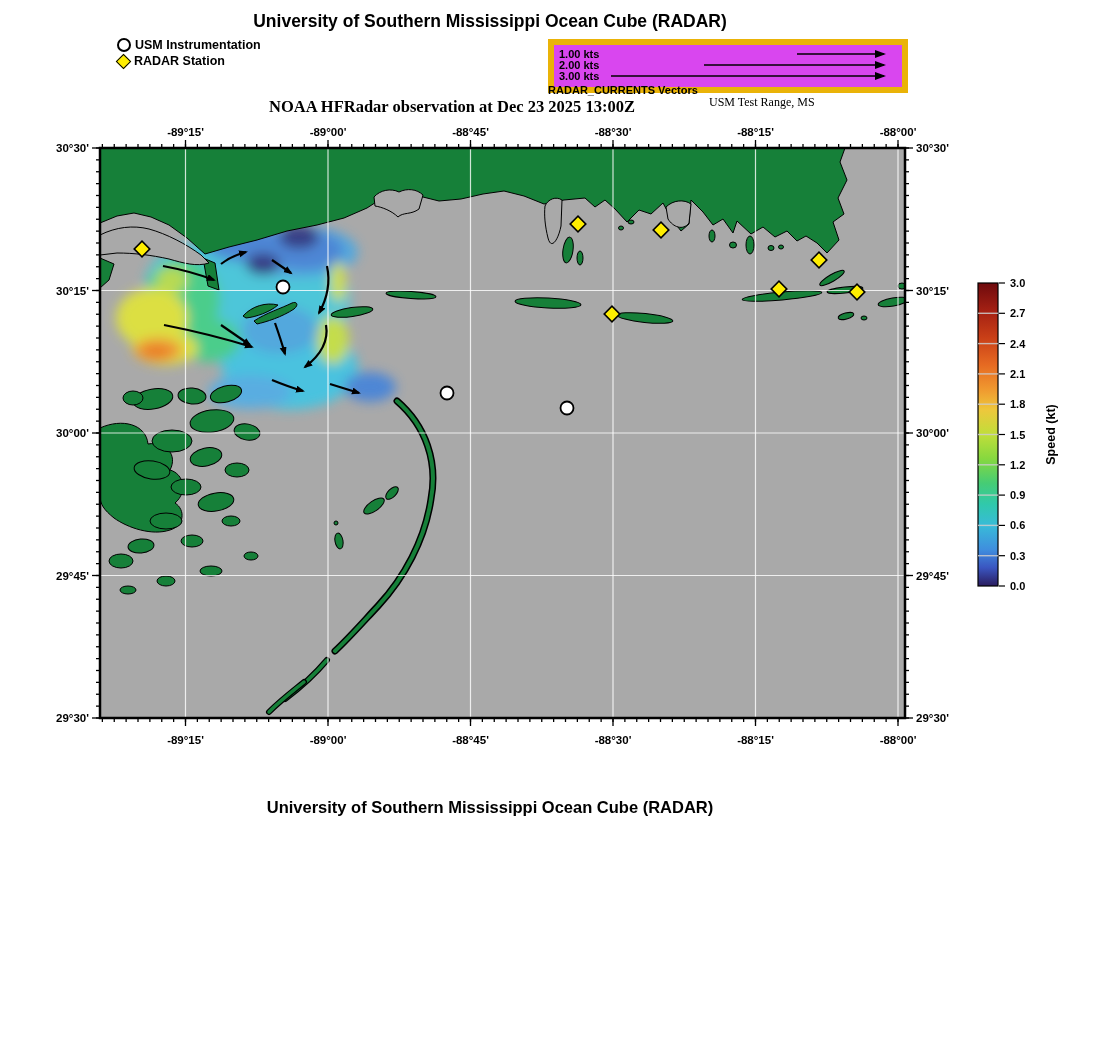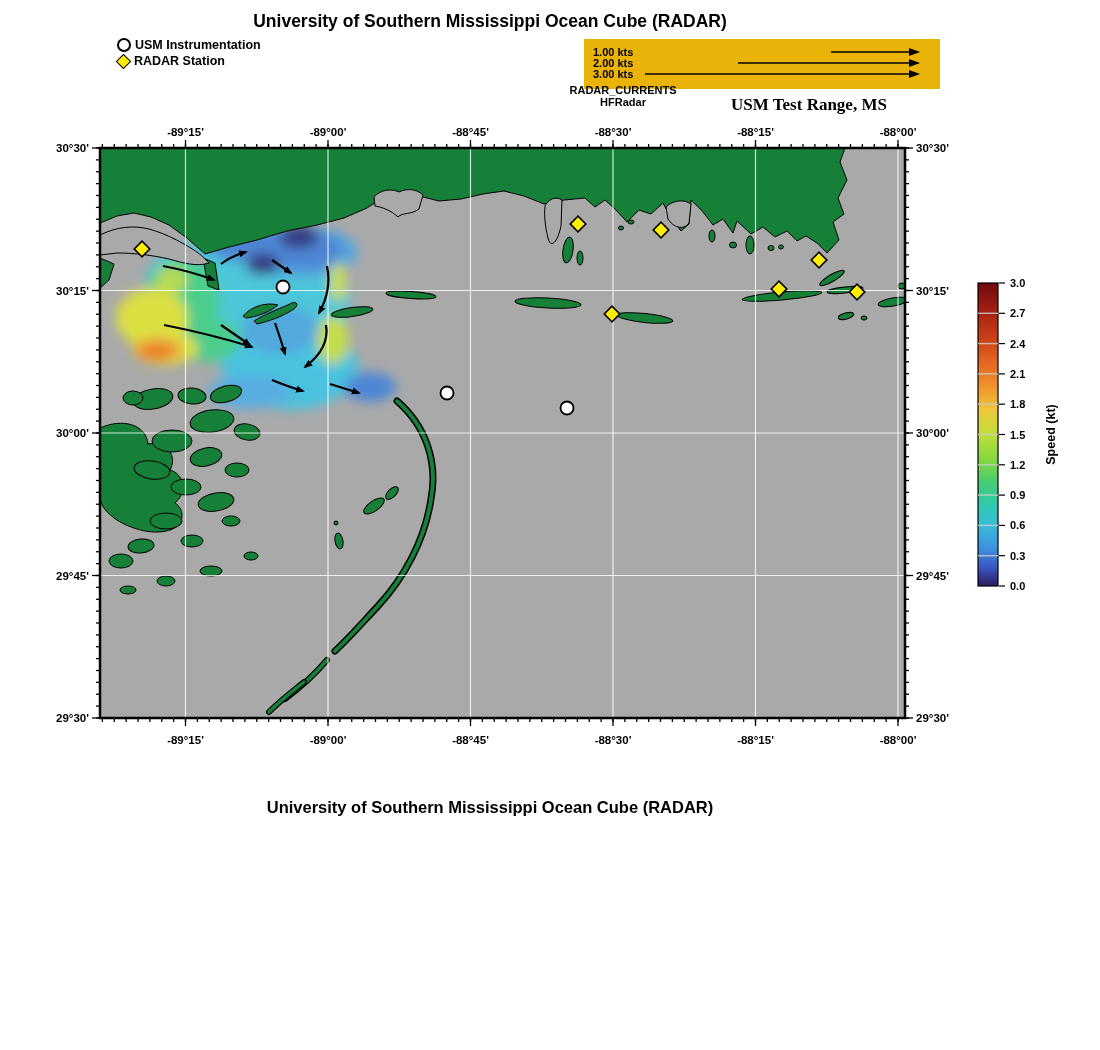--- a/index.html
+++ b/index.html
@@ -8,27 +8,27 @@
   .title-top{position:absolute;left:100px;top:11px;width:780px;text-align:center;
              font-size:17.5px;font-weight:bold;}
   .title-bottom{position:absolute;left:100px;top:798px;width:780px;text-align:center;
              font-size:16.5px;font-weight:bold;}
   .legend{position:absolute;left:107px;top:37px;}
   .legend-row{display:flex;align-items:center;height:16px;font-size:12.5px;font-weight:bold;margin-left:10px;}
   .icon-circle{display:inline-block;width:10px;height:10px;border:2px solid #000;border-radius:50%;
                background:#fff;margin-right:4px;}
   .icon-diamond{display:inline-block;width:9px;height:9px;border:1.5px solid #000;background:#ffee00;
                transform:rotate(45deg);margin:0 5px 0 1px;}
-  .vector-box{position:absolute;left:548px;top:39px;width:348px;height:42px;border:4px solid #eab308;background:#eab308;margin-left:36px;}
+  .vector-box{position:absolute;left:548px;top:39px;width:348px;height:42px;border:6px solid #eab308;background:#d946ef;}
   .vector-caption{position:absolute;left:548px;top:84px;width:150px;text-align:center;
                   font-size:11px;font-weight:bold;}
   .subtitle{position:absolute;left:100px;top:97px;width:704px;text-align:center;
             font-family:"Liberation Serif",serif;font-size:16.5px;font-weight:bold;}
-  .region-label{position:absolute;left:709px;top:95px;width:200px;text-align:center;
-            font-family:"Liberation Serif",serif;font-size:17px;font-weight:bold;}
+  .region-label{position:absolute;left:709px;top:95px;width:200px;text-align:left;
+            font-family:"Liberation Serif",serif;font-size:12px;font-weight:normal;}
   #fig{position:absolute;left:0;top:0;}
   #fig text{font-family:"Liberation Sans",sans-serif;font-weight:700;fill:#000;}
   #vecrows text{font-family:"Liberation Sans",sans-serif;font-weight:700;fill:#000;font-size:11px;}
 </style>
 </head>
 <body>
 
 <div class="page">
 
   <div class="title-top">University of Southern Mississippi Ocean Cube (RADAR)</div>
@@ -52,22 +52,23 @@
           </marker>
         </defs>
         <text x="5" y="13">1.00 kts</text>
         <line x1="243" y1="9" x2="330" y2="9" stroke="#000" stroke-width="1.5" marker-end="url(#vh)"></line>
         <text x="5" y="24">2.00 kts</text>
         <line x1="150" y1="20" x2="330" y2="20" stroke="#000" stroke-width="1.5" marker-end="url(#vh)"></line>
         <text x="5" y="35">3.00 kts</text>
         <line x1="57" y1="31" x2="330" y2="31" stroke="#000" stroke-width="1.5" marker-end="url(#vh)"></line>
       </svg>
   </div>
-  <div class="vector-caption">RADAR_CURRENTS HFRadar</div>
-
+  <div class="vector-caption">RADAR_CURRENTS Vectors</div>
+
+  <div class="subtitle">NOAA HFRadar observation at Dec 23 2025 13:00Z</div>
   <div class="region-label">USM Test Range, MS</div>
 
   <svg id="fig" width="1100" height="770" viewBox="0 0 1100 770">
     <defs>
       <filter id="blobblur" x="-30%" y="-30%" width="160%" height="160%">
         <feGaussianBlur stdDeviation="6"></feGaussianBlur>
       </filter>
       <marker id="ah" markerWidth="10" markerHeight="8" refX="7" refY="3.5" orient="auto" markerUnits="userSpaceOnUse">
         <path d="M0,0 L9,3.5 L0,7 Z" fill="#000"></path>
       </marker>

